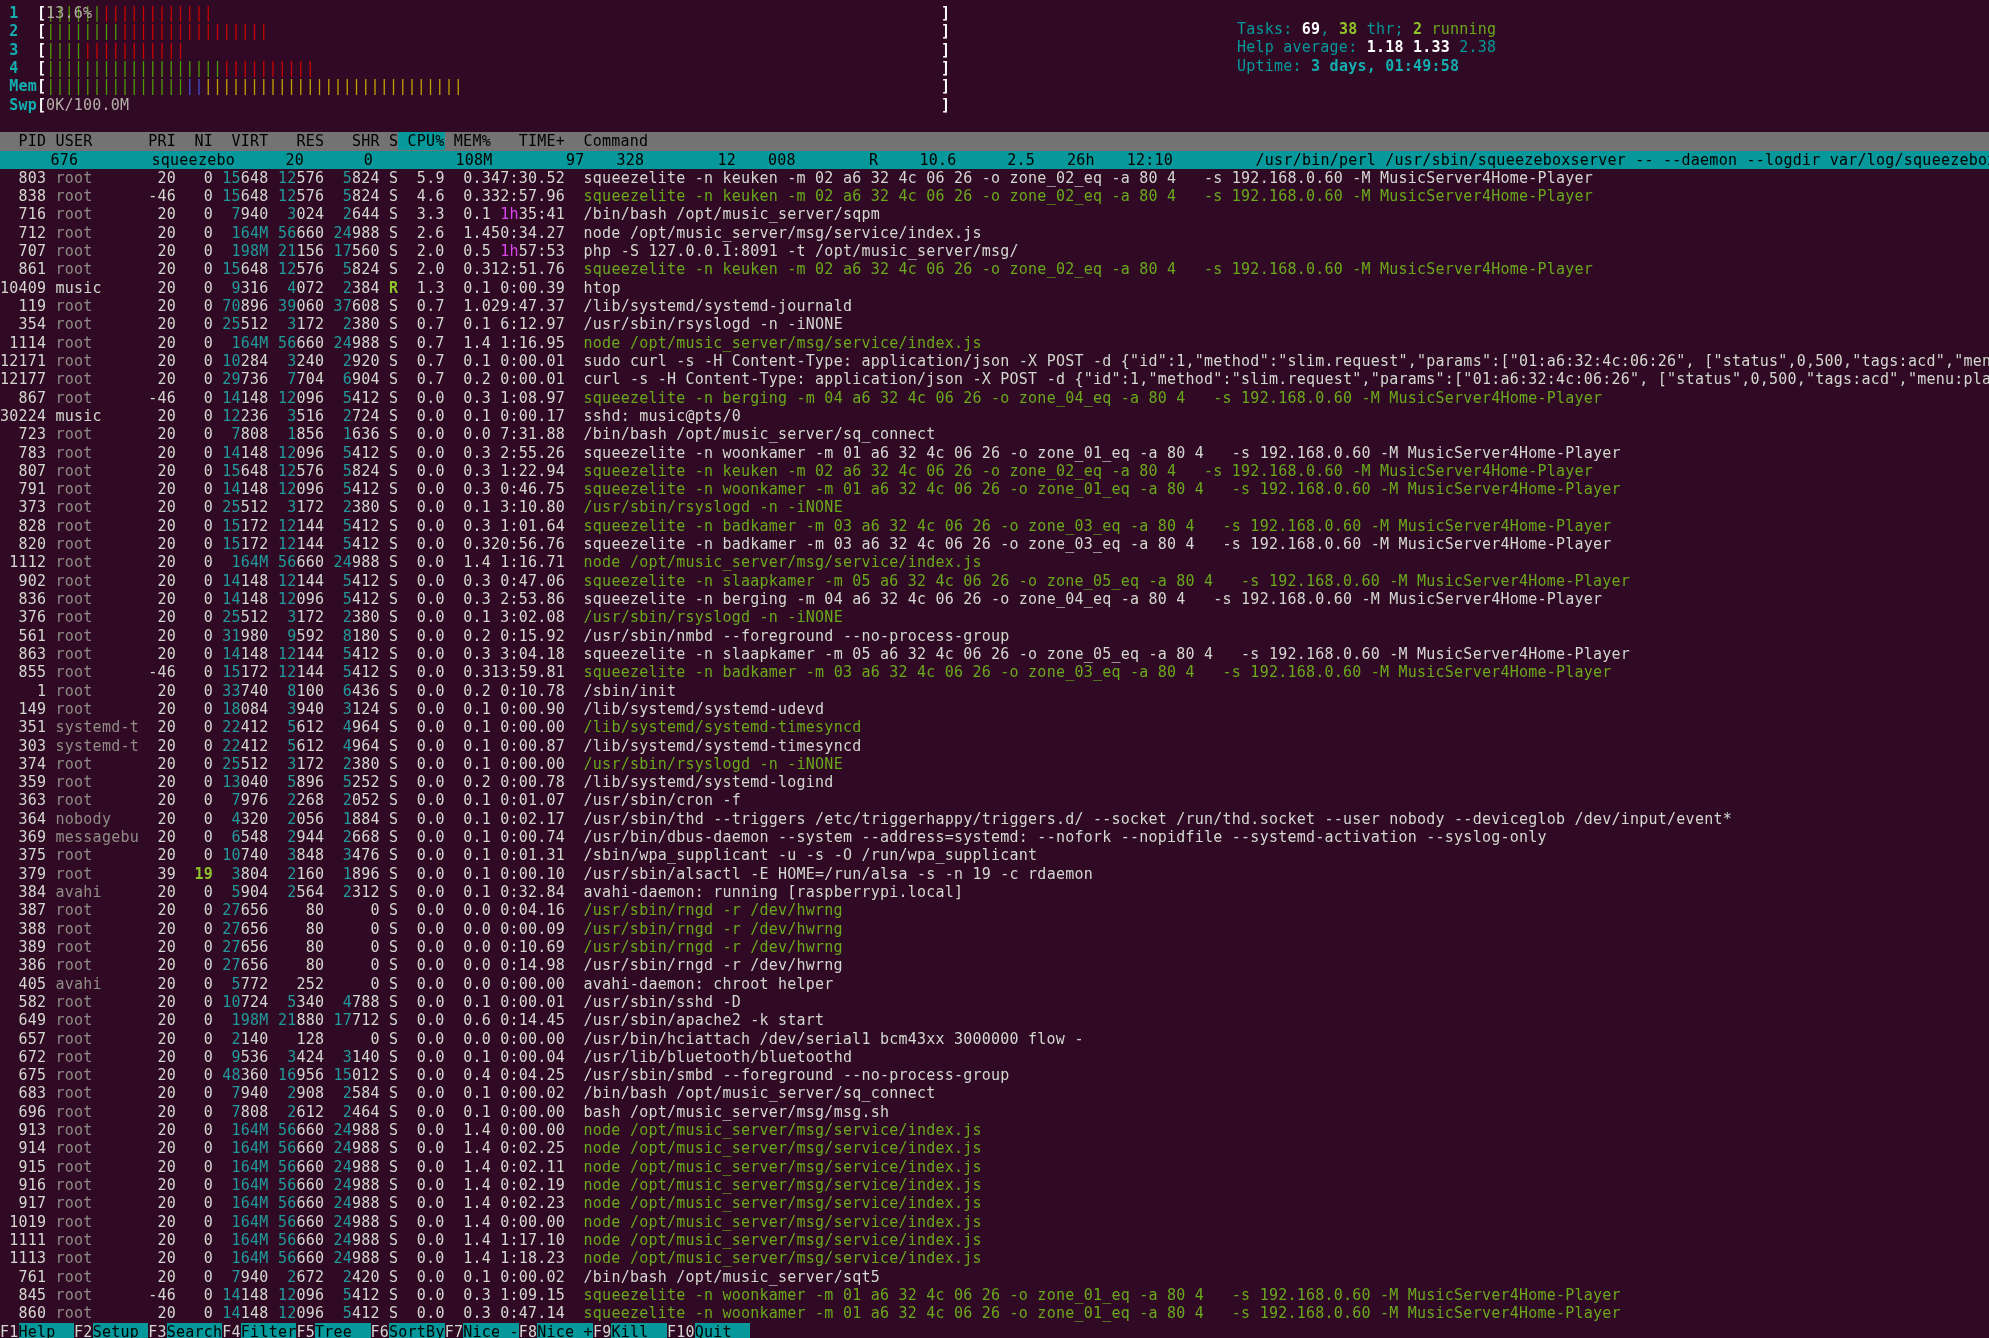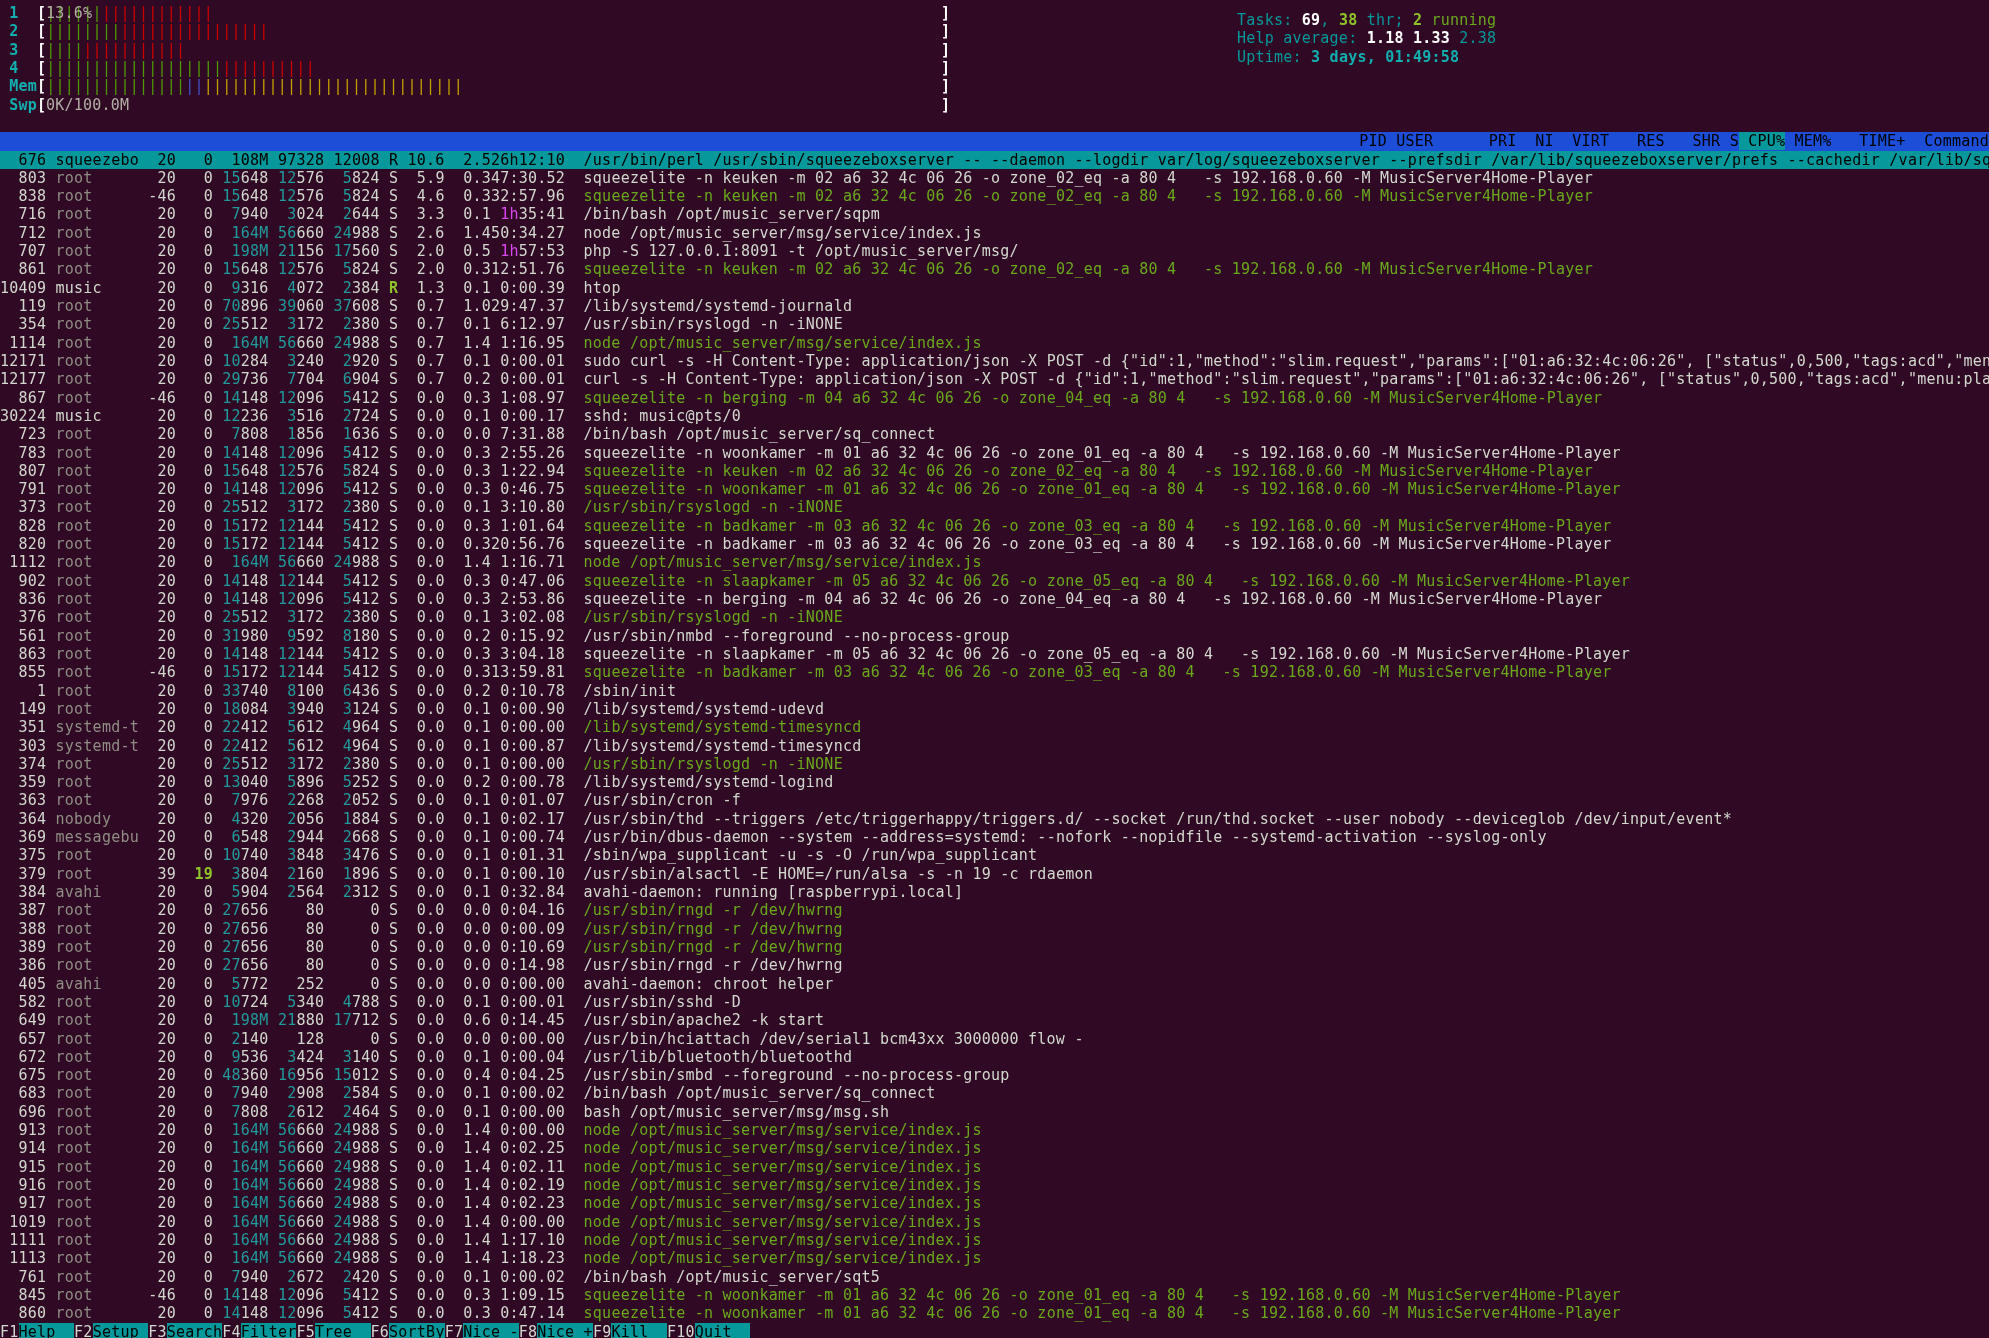--- a/index.html
+++ b/index.html
@@ -20,26 +20,26 @@
   .gn {color:#6aa81c;}
   .gb {color:#8fc32a;font-weight:bold;}
   .rd {color:#d946ef;}
   .pct{color:#b3ada6;}
   .bseg-green {color:#4e9a06;}
   .bseg-red   {color:#cc0000;}
   .bseg-blue  {color:#4250cb;}
   .bseg-yellow{color:#c4a000;}
   .mpct{position:absolute;left:46px;top:0;width:895px;text-align:left;}
   .mrb {position:absolute;left:941px;top:0;}
-  #summary{position:absolute;left:1237px;top:11px;}
-  #table-head .line{background:#1d4ed8;color:#000;text-align:right;}
+  #summary{position:absolute;left:1237px;top:20px;}
+  #table-head .line{background:#737373;color:#000;}
   #table-head span{color:#000;}
   #table-head .sort{background:#06989a;}
   .row.sel{background:#06989a;}
-  .row.sel span{color:#000 !important;font-weight:normal !important;}
+  .row.sel span{color:#000 !important;font-weight:normal !important;padding-left:32px;}
   #fkey-bar .fk{color:#d3d7cf;}
   #fkey-bar .fl{background:#06989a;color:#000;}
 </style>
 </head>
 <body>
 
 <div class="term">
 
   <div id="meters">
       <div class="line"><span class="cyb"> 1  </span><span class="wb">[</span><span class="bseg-green">||||||</span><span class="bseg-red">||||||||||||</span><span class="pct mpct">13.6%</span><span class="wb mrb">]</span></div>

